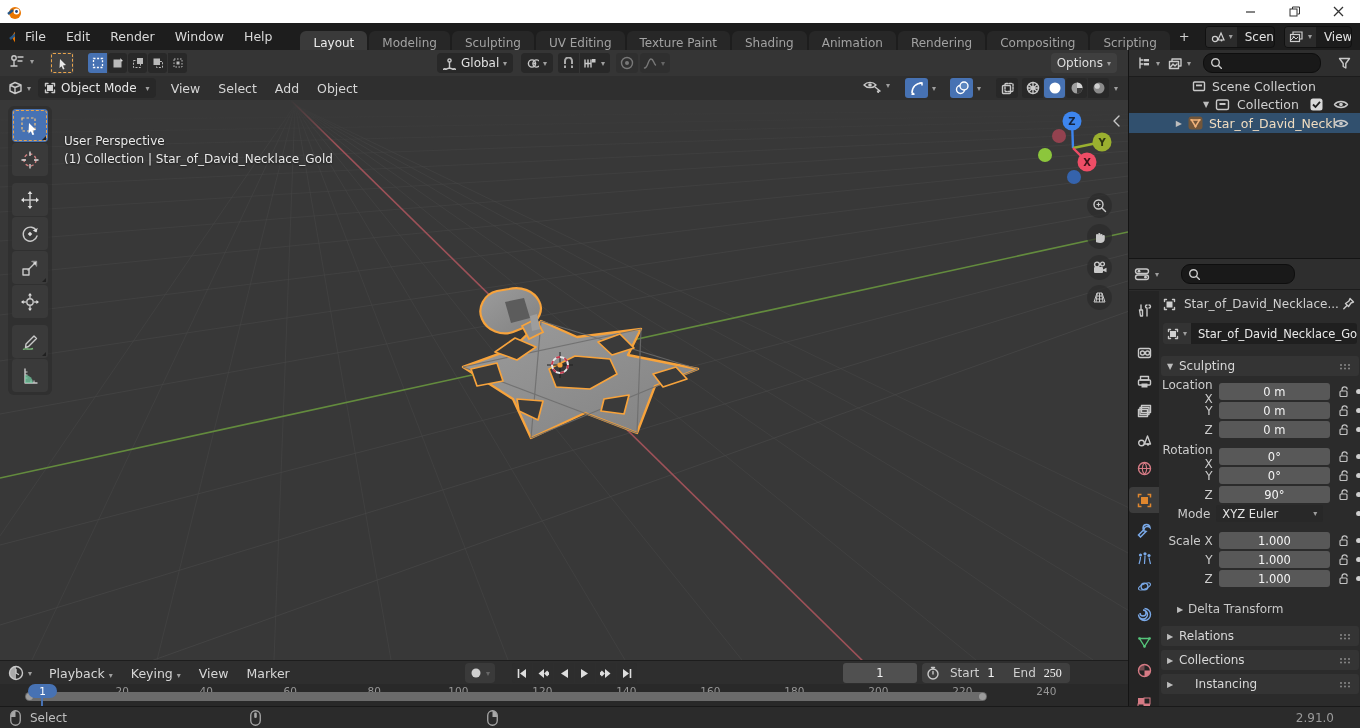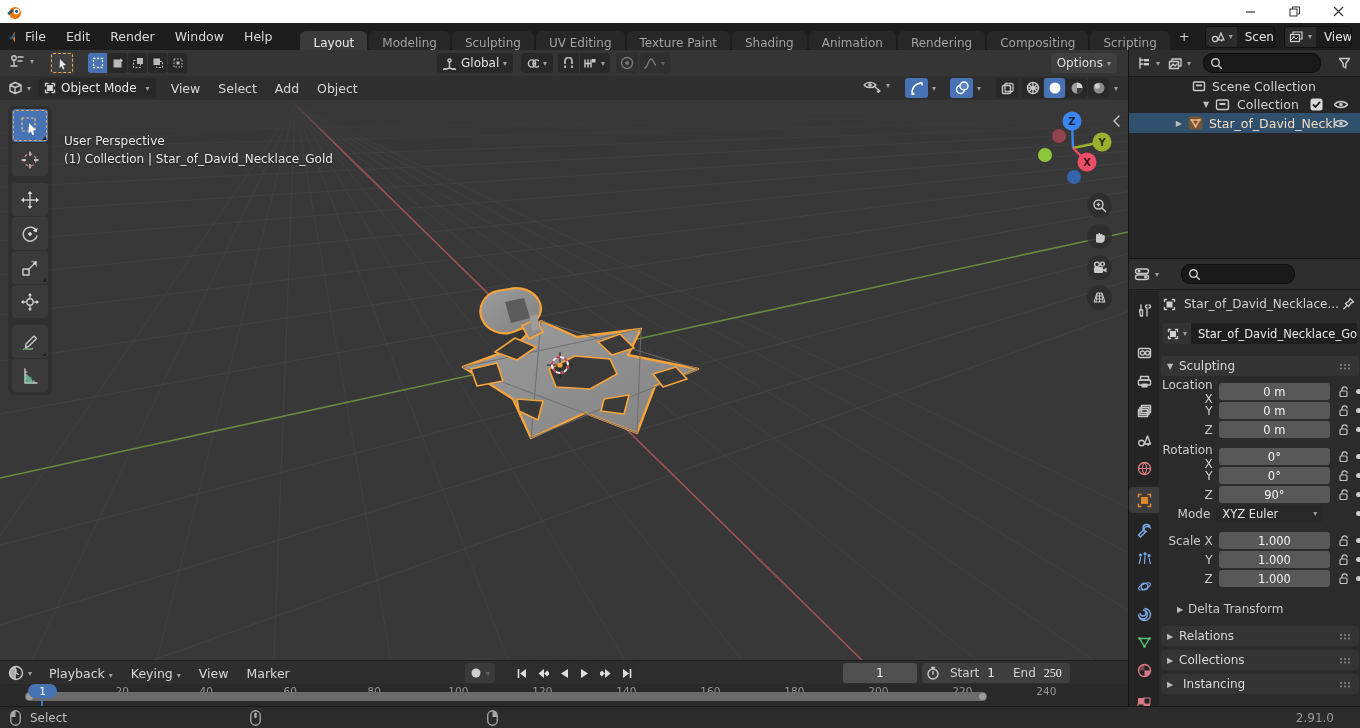--- a/index.html
+++ b/index.html
@@ -988,21 +988,21 @@
               <circle cx="6" cy="2" r="1"></circle>
               <circle cx="10" cy="2" r="1"></circle>
               <circle cx="2" cy="5.4" r="1"></circle>
               <circle cx="6" cy="5.4" r="1"></circle>
               <circle cx="10" cy="5.4" r="1"></circle>
             </g>
           </svg>
       </div>
       <div class="panel-hdr" style="margin-top:4px;">
         <span class="twisty" style="margin-left:4px;">▶</span>
-        <span style="margin-left:8px;">Instancing</span>
+        <span style="margin-left:20px;">Instancing</span>
         <svg class="dots" width="14" height="7">
             <g fill="#8a8a8a">
               <circle cx="2" cy="2" r="1"></circle>
               <circle cx="6" cy="2" r="1"></circle>
               <circle cx="10" cy="2" r="1"></circle>
               <circle cx="2" cy="5.4" r="1"></circle>
               <circle cx="6" cy="5.4" r="1"></circle>
               <circle cx="10" cy="5.4" r="1"></circle>
             </g>
           </svg>

